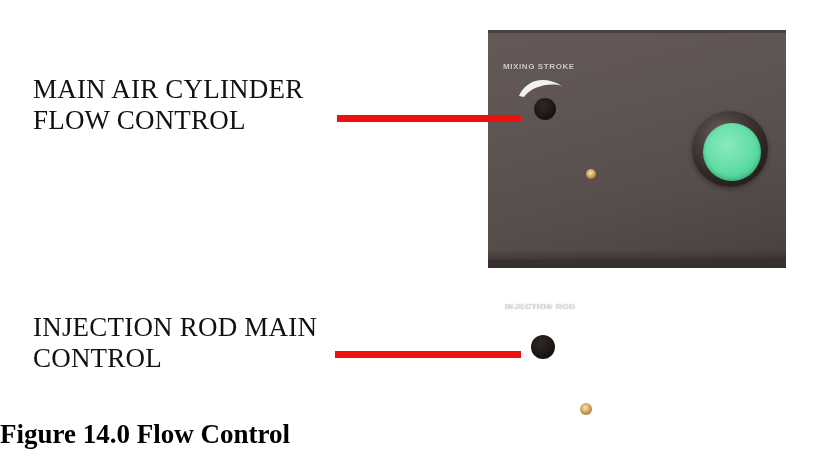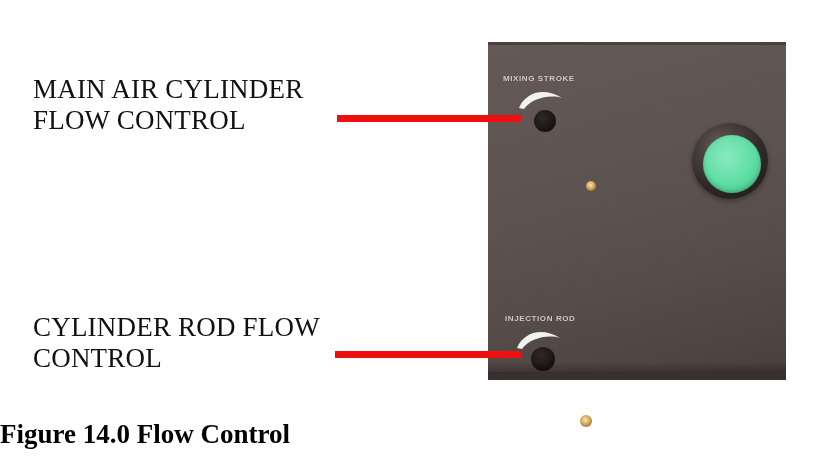--- a/index.html
+++ b/index.html
@@ -35,22 +35,22 @@
     position:absolute;
     height:7px;
     background:var(--accent-red);
     z-index:5;
   }
   .leader-line.l1{left:337px;top:115px;width:184px;}
   .leader-line.l2{left:335px;top:351px;width:186px;}
   
   .panel-photo{
     position:absolute;
-    left:488px;top:42px;
-    width:298px;height:338px;
+    left:488px;top:30px;
+    width:298px;height:238px;
     background:linear-gradient(165deg,#645956 0%,#5e5452 35%,#574d4b 65%,#4e4543 88%,#473e3c 100%);
     border-top:3px solid #4a413f;
     box-sizing:border-box;
     z-index:1;
   }
   .panel-bottom-band{
     position:absolute;
     left:0;bottom:0;
     width:100%;height:8px;
     background:var(--panel-edge);
@@ -124,21 +124,21 @@
     color:#000000;
   }
 </style>
 </head>
 <body>
 
 <div class="page">
 
   <div class="callout-label c1">MAIN AIR CYLINDER FLOW CONTROL</div>
 
-  <div class="callout-label c2">CYLINDER ROD FLOW CONTROL</div>
+  <div class="callout-label c2">INJECTION ROD MAIN CONTROL</div>
 
   <div class="leader-line l1"></div>
   <div class="leader-line l2"></div>
 
   <div class="panel-photo">
 
     <div class="control-group control-top">
       <div class="control-label">MIXING STROKE</div>
       <svg class="knob-arc" viewBox="0 0 48 20" width="48" height="20">
         <path d="M3,19 C10,3 28,-2 46,9 C33,5 15,10 8,20 Z" fill="#ffffff" opacity="0.92"></path>

